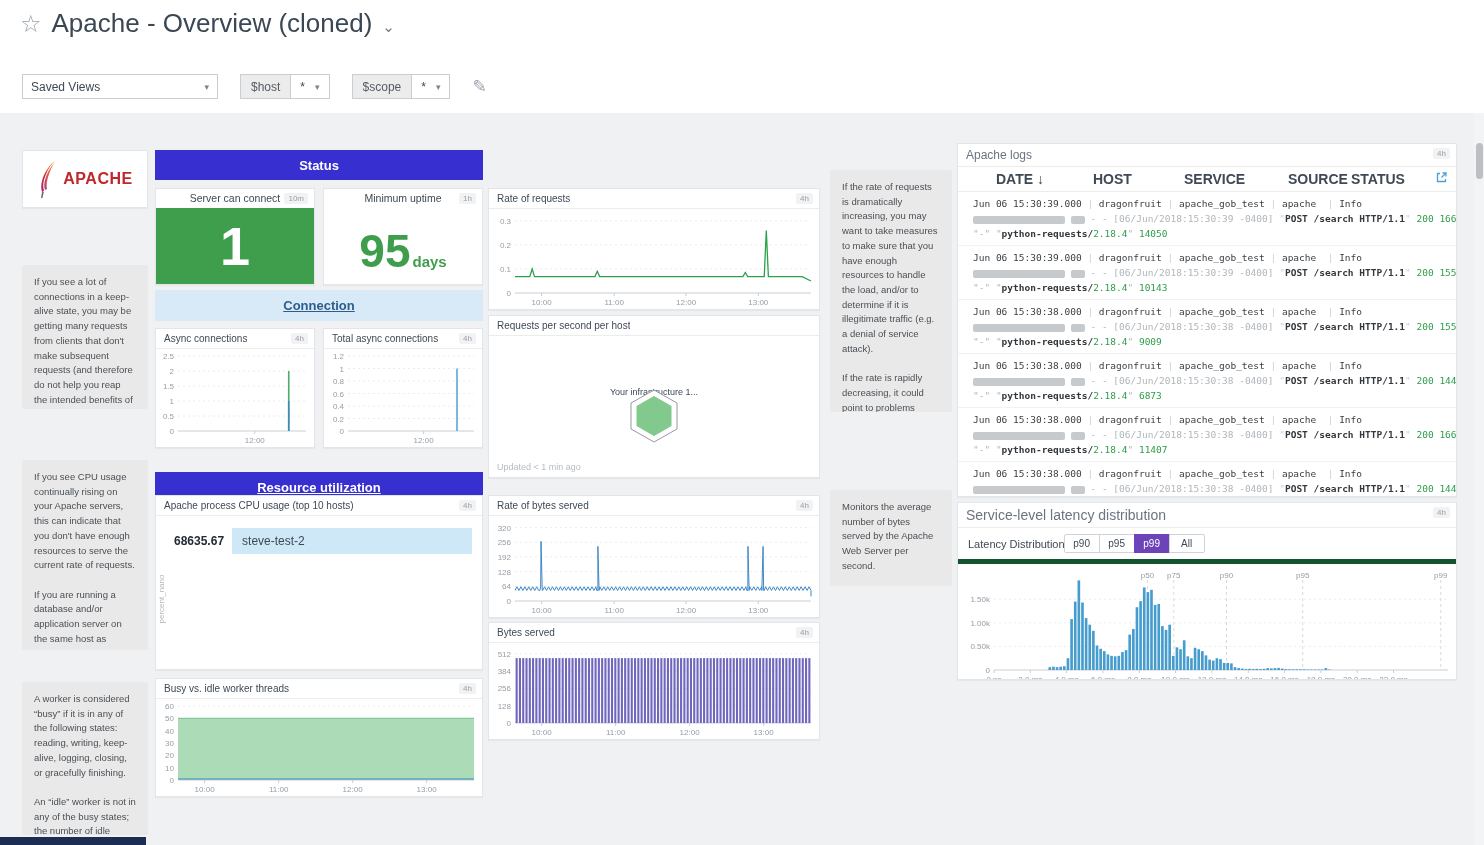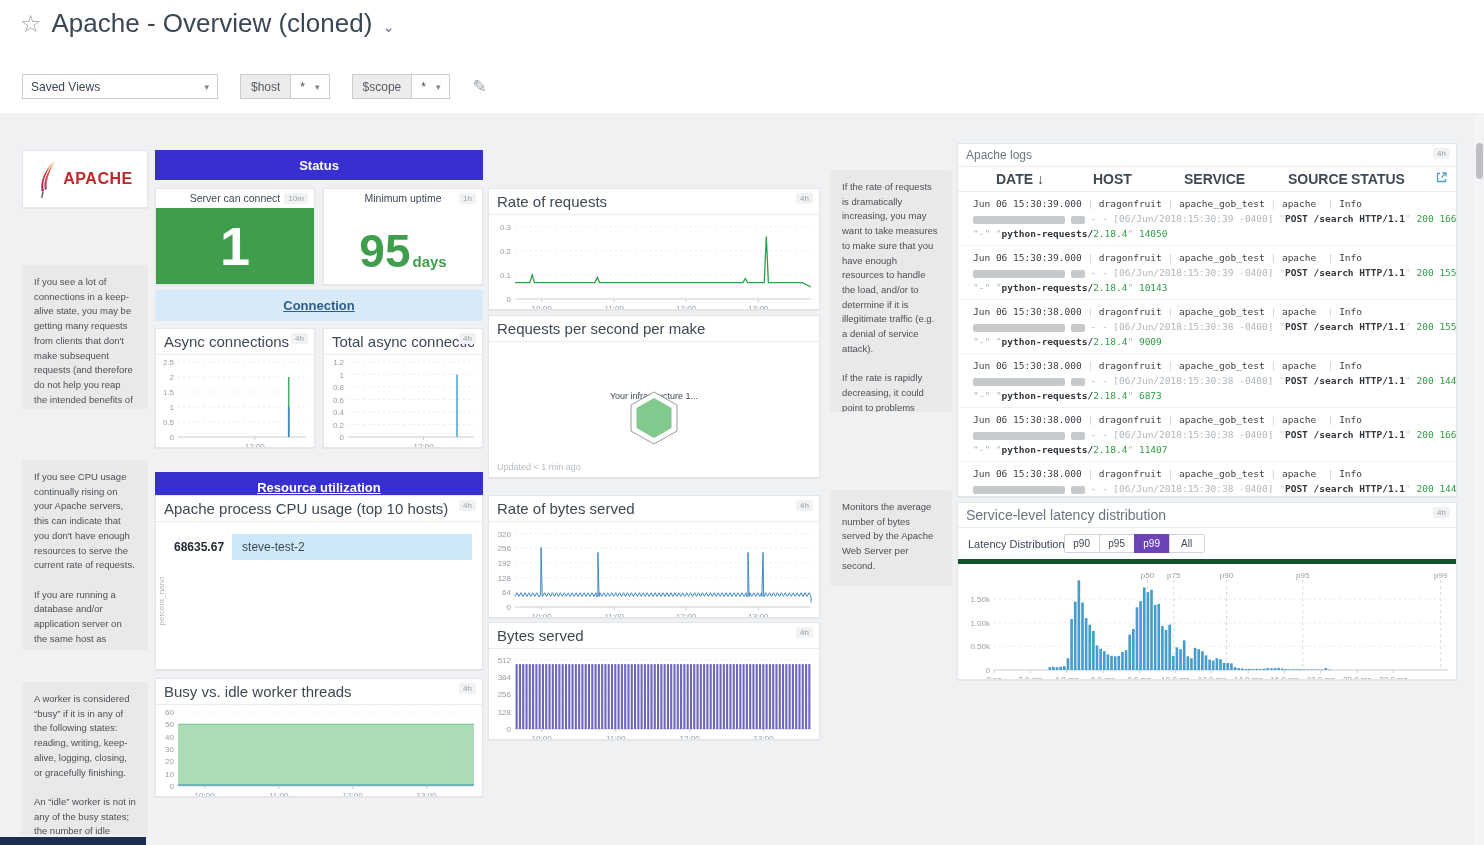--- a/index.html
+++ b/index.html
@@ -27,21 +27,21 @@
   .canvas { position:absolute; left:0; top:113px; width:1484px; height:732px; background:#eff1f3; }
   .abs { position:absolute; }
   .panel { background:#fff; border:1px solid #e2e5e9; box-shadow:0 1px 1px rgba(0,0,0,.04); }
 
   .sec-header { display:flex; align-items:center; justify-content:center; font-size:13px; font-weight:700; color:#fff; background:#372fd0; }
   .sec-header.linked span { text-decoration:underline; }
   .sec-header.conn { background:#d8eaf8; }
   .sec-header.conn span { color:#2e5d8c; text-decoration:underline; }
 
   .ptitle-row { position:relative; display:flex; align-items:center; padding:4px 8px; border-bottom:1px solid #ececec; }
-  .ptitle { font-size:15px; color:#3e4955; white-space:nowrap; overflow:hidden; }
+  .ptitle { font-size:10px; color:#3e4955; white-space:nowrap; overflow:hidden; }
   .badge { position:absolute; right:6px; top:4px; font-size:8px; color:#9aa0a6; background:#f1f2f3; border-radius:2px; padding:1px 4px; }
   .chart { position:relative; flex:1; overflow:hidden; }
   .vpanel { display:flex; flex-direction:column; }
   svg text { font-family:"Liberation Sans",sans-serif; font-size:8px; fill:#959da5; }
 
   
   .logo-panel { display:flex; align-items:center; justify-content:center; gap:4px; }
   .logo-text { font-size:16px; font-weight:700; color:#c0272d; letter-spacing:.5px; }
 
   
@@ -316,21 +316,21 @@
             <line x1="197.088" y1="84" x2="197.088" y2="87" stroke="#c9ced3"></line>
             <text x="197.088" y="96" text-anchor="middle">12:00</text>
             <line x1="269.312" y1="84" x2="269.312" y2="87" stroke="#c9ced3"></line>
             <text x="269.312" y="96" text-anchor="middle">13:00</text>
             <polyline points="26,67.6375 40.8,67.6375 43.168,59.9375 45.536,67.6375 105.92,67.6375 108.28800000000001,62.34375 110.65599999999999,67.6375 253.92000000000002,67.6375 256.288,63.546875 258.656,67.6375 275.23199999999997,67.6375 277.304,21.4375 279.376,67.6375 313.12,67.6375 322,71.96875" fill="none" stroke="#2ca14c" stroke-width="1.3"></polyline>
           </svg></div>
     </div>
 
     <div class="abs panel vpanel" style="left:488px; top:202px; width:332px; height:163px;">
       <div class="ptitle-row">
-        <span class="ptitle">Requests per second per make</span>
+        <span class="ptitle">Requests per second per host</span>
       </div>
       <div class="chart">
         <div class="infra-label">Your infrastructure 1...</div>
         <div class="hexwrap">
           <svg width="52" height="56" viewBox="0 0 52 56">
             <polygon points="26,2 49,15 49,41 26,54 3,41 3,15" fill="#fff" stroke="#79828a" stroke-width="0.8"></polygon>
             <polygon points="26,8 43.5,18 43.5,38 26,48 8.5,38 8.5,18" fill="#82c98e"></polygon>
           </svg>
         </div>
         <div class="updated">Updated &lt; 1 min ago</div>

